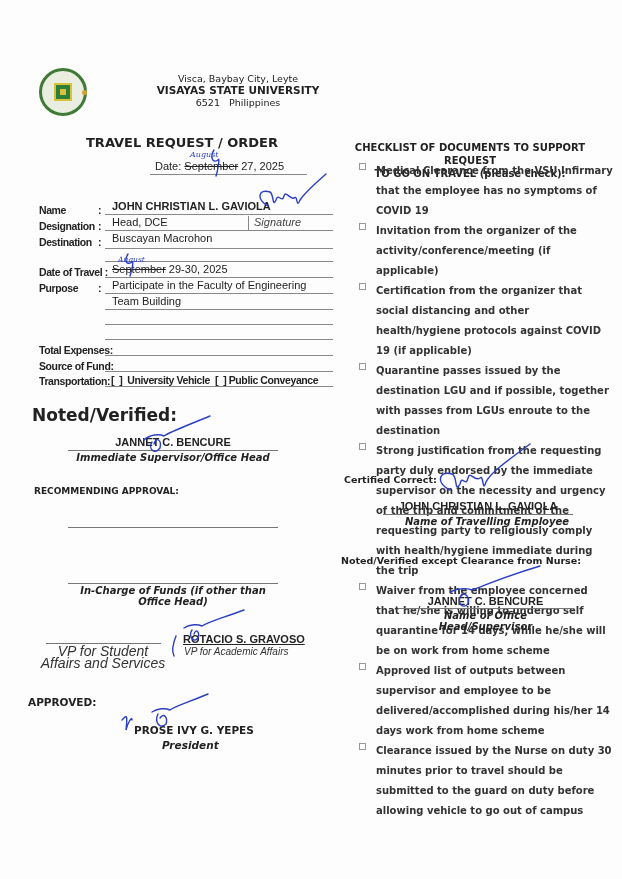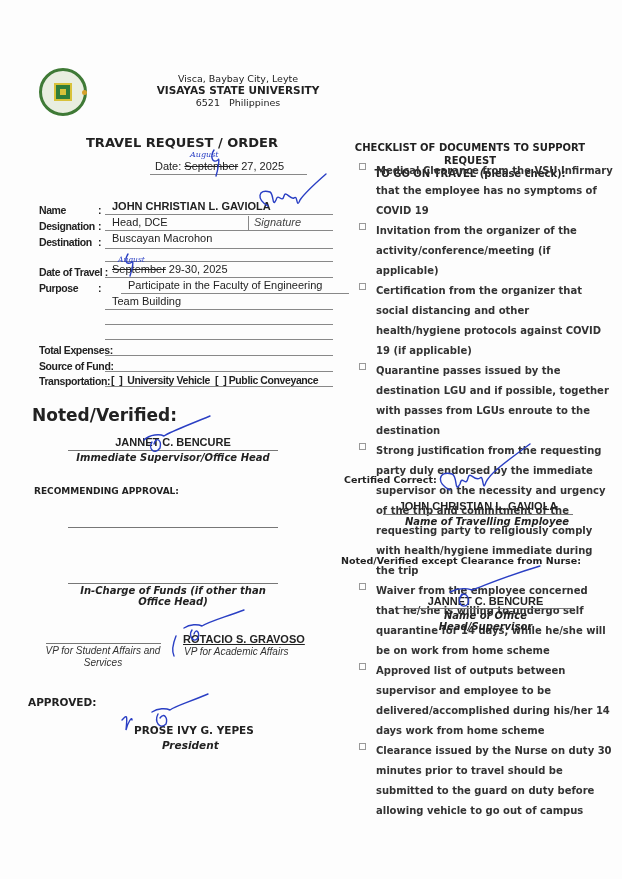--- a/index.html
+++ b/index.html
@@ -64,21 +64,21 @@
 <div class="abs line" style="left:105px; top:249px; width:228px; height:13px;"></div>
 
 <div class="abs lbl" style="left:39px; top:266px;">Date of Travel :</div>
 <div class="abs line val" style="left:105px; top:263px; width:228px; height:15px; padding-left:7px;">
   <span style="text-decoration:line-through;">September</span><span> 29-30, 2025</span>
 </div>
 <div class="abs hw" style="left:118px; top:255px; font-size:7.5px;">August</div>
 
 <div class="abs lbl" style="left:39px; top:282px;">Purpose</div>
 <div class="abs lbl" style="left:98px; top:282px;">:</div>
-<div class="abs line val" style="left:105px; top:279px; width:228px; height:15px; padding-left:7px;margin-left:16px;">Participate in the Faculty of Engineering</div>
+<div class="abs line val" style="left:105px; top:279px; width:228px; height:15px; padding-left:7px;">Participate in the Faculty of Engineering</div>
 <div class="abs line val" style="left:105px; top:295px; width:228px; height:15px; padding-left:7px;">Team Building</div>
 <div class="abs line" style="left:105px; top:310px; width:228px; height:15px;"></div>
 <div class="abs line" style="left:105px; top:325px; width:228px; height:15px;"></div>
 
 <div class="abs lbl" style="left:39px; top:344px;">Total Expenses:</div>
 <div class="abs line val" style="left:105px; top:341px; width:228px; height:15px;"></div>
 
 <div class="abs lbl" style="left:39px; top:360px;">Source of Fund:</div>
 <div class="abs line val" style="left:105px; top:357px; width:228px; height:15px;"></div>
 
@@ -93,21 +93,21 @@
 <div class="abs sigline" style="left:68px; top:450px; width:210px;"></div>
 <div class="abs ital cal" style="left:68px; top:452px; width:210px;">Immediate Supervisor/Office Head</div>
 
 <div class="abs cal" style="left:34px; top:486px; font-size:9px; font-weight:bold;">RECOMMENDING APPROVAL:</div>
 <div class="abs sigline" style="left:68px; top:527px; width:210px;"></div>
 
 <div class="abs sigline" style="left:68px; top:583px; width:210px;"></div>
 <div class="abs ital cal" style="left:68px; top:585px; width:210px;">In-Charge of Funds (if other than Office Head)</div>
 
 <div class="abs sigline" style="left:46px; top:643px; width:115px;"></div>
-<div class="abs" style="left:38px; top:645px; width:130px; font-size:10px; font-style:italic; text-align:center; line-height:12px; color:#333;">VP for Student Affairs and Services</div>
+<div class="abs" style="left:38px; top:645px; width:130px; font-size:14px; font-style:italic; text-align:center; line-height:12px; color:#333;">VP for Student Affairs and Services</div>
 
 <div class="abs" style="left:183px; top:633px; font-size:11px; font-weight:bold; text-decoration:underline;">ROTACIO S. GRAVOSO</div>
 <div class="abs" style="left:184px; top:646px; font-size:10px; font-style:italic; color:#333;">VP for Academic Affairs</div>
 
 <div class="abs cal" style="left:28px; top:696px; font-size:10.5px; font-weight:bold;">APPROVED:</div>
 <div class="abs cal" style="left:134px; top:724px; font-size:10.5px; font-weight:bold;">PROSE IVY G. YEPES</div>
 <div class="abs cal" style="left:162px; top:739px; font-size:10.5px; font-weight:bold; font-style:italic;">President</div>
 
 <div class="abs cal chk-head" style="left:340px; top:124px; width:260px;margin-top:17px;">
   <div>CHECKLIST OF DOCUMENTS TO SUPPORT REQUEST</div>

